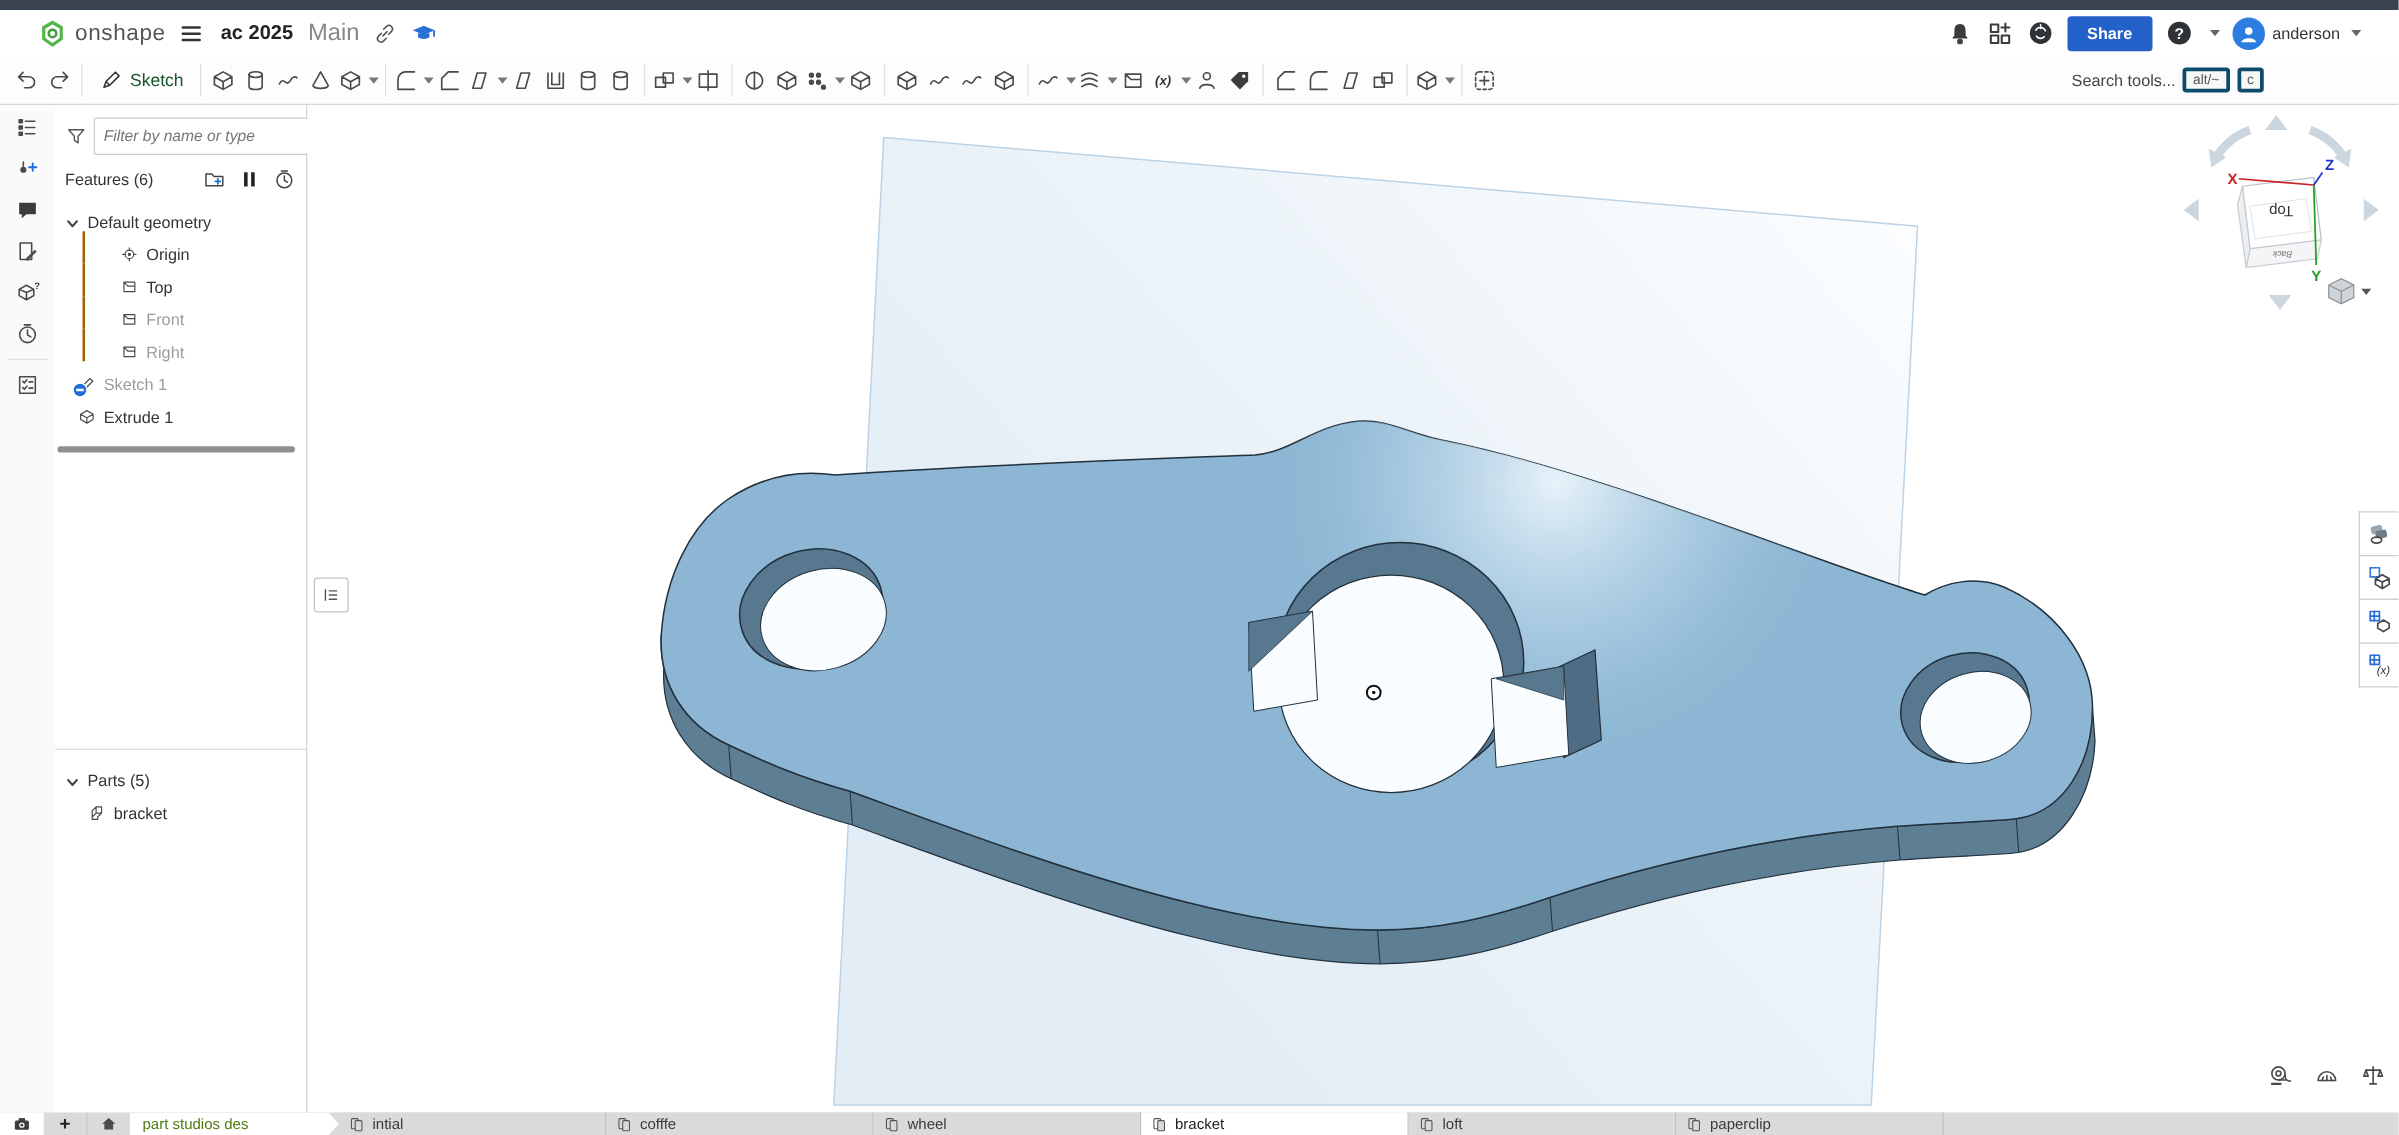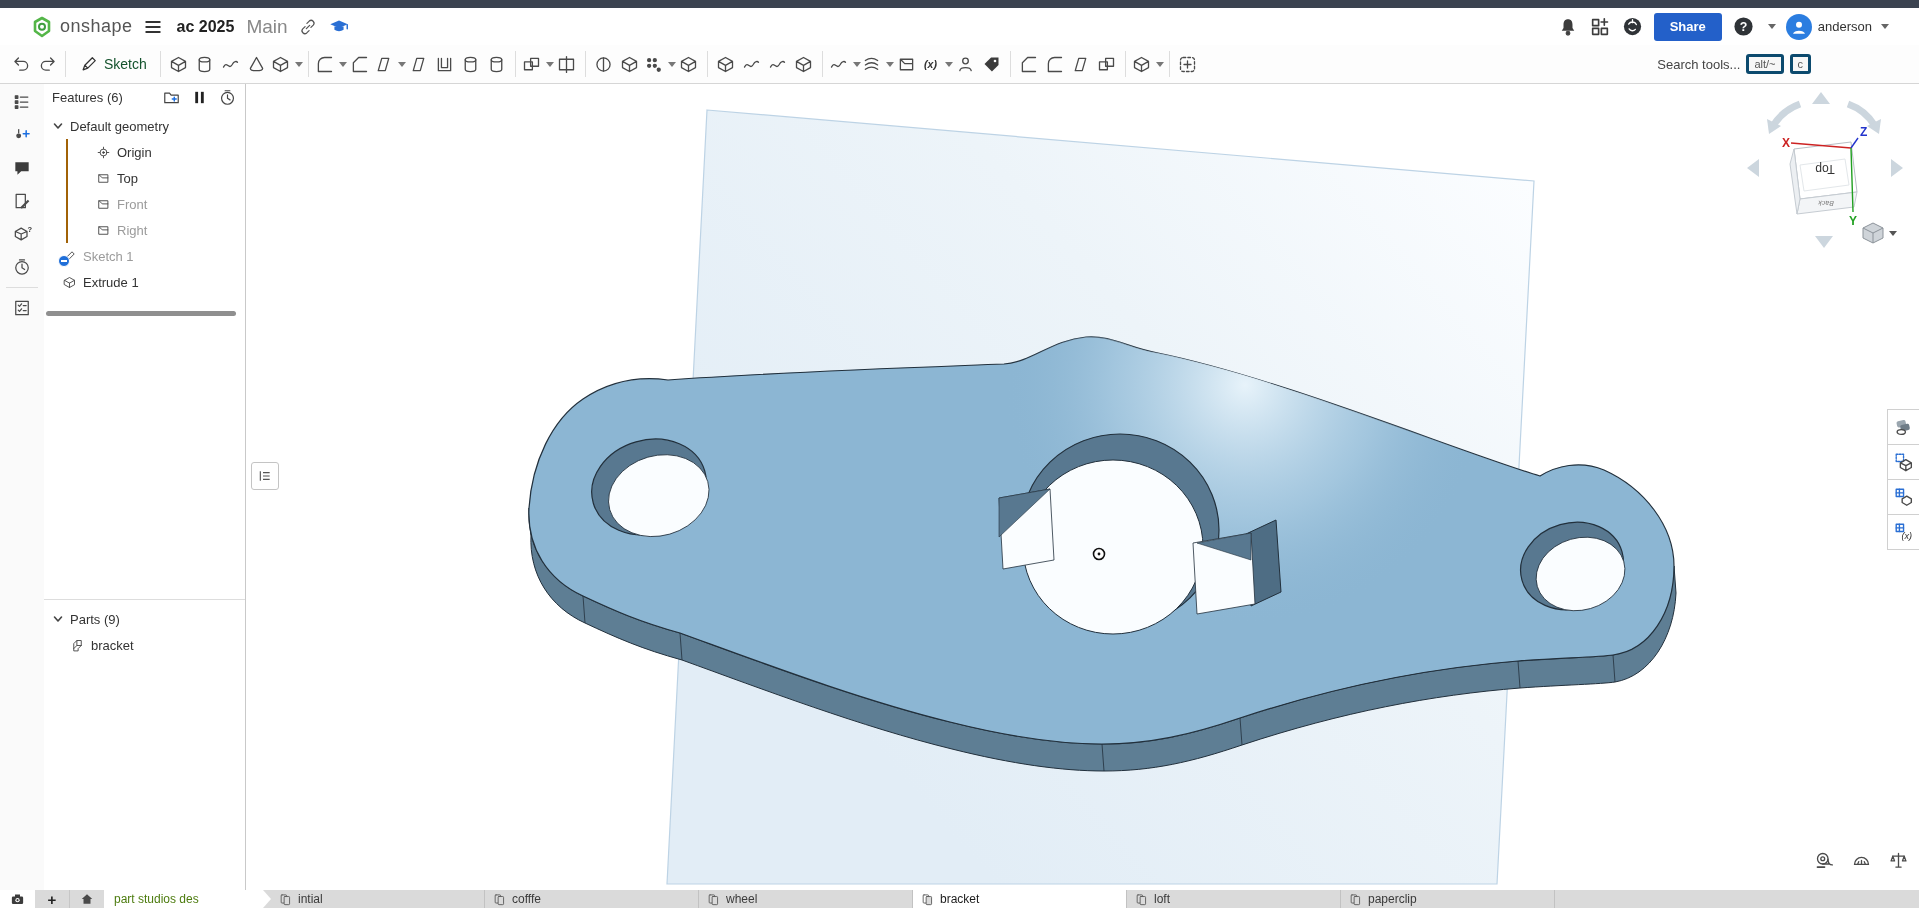--- a/index.html
+++ b/index.html
@@ -30,21 +30,21 @@
   .leftrail{position:absolute;top:84px;left:0;bottom:18px;width:44px;background:#fafafa;
             border-right:1px solid #e4e4e4;display:flex;flex-direction:column;align-items:center;padding-top:8px;gap:13px;}
   .rail-div{width:32px;height:1px;background:#ddd;margin:-3px 0;}
   .featurepanel{position:absolute;top:84px;left:44px;bottom:18px;width:201px;background:#fff;border-right:1px solid #c9c9c9;}
   .filter-row{display:flex;align-items:center;gap:5px;padding:10px 8px 6px 8px;}
   .filter-input{flex:1;height:28px;border:1px solid #ccc;border-radius:2px;font-size:12.5px;
                 font-style:italic;padding:0 7px;color:#333;font-family:"Liberation Sans",sans-serif;}
   .feat-header{display:flex;align-items:center;padding:4px 8px;gap:10px;}
   .feat-header .lbl{flex:1;font-size:13px;color:#333;}
   .tree{margin-top:2px;}
-  .trow{display:flex;align-items:center;height:26px;gap:6px;cursor:pointer;font-size:13px;color:#333;}
+  .trow{display:flex;align-items:flex-end;height:26px;gap:6px;cursor:pointer;font-size:13px;color:#333;}
   .trow.group{padding-left:8px;}
   .trow.child{padding-left:28px;border-left:2px solid #a16207;margin-left:22px;}
   .trow.lvl1{padding-left:18px;}
   .trow.muted{color:#9b9b9b;}
   .trow .ticon{position:relative;display:flex;}
   .badge{position:absolute;left:-4px;bottom:-3px;width:10px;height:10px;border-radius:50%;
          background:#1f6fd9;border:1px solid #fff;}
   .badge::after{content:"";position:absolute;left:2px;top:4px;width:6px;height:2px;background:#fff;}
   .hscroll{height:5px;background:#8f8f8f;border-radius:3px;margin:16px 4px 0 2px;width:190px;cursor:pointer;}
   .parts-block{position:absolute;top:515px;left:0;right:0;border-top:1px solid #ddd;padding-top:6px;}
@@ -494,20 +494,28 @@
     <span class="rail-div"></span>
     <span class="ic" style="cursor: pointer;">
       <svg width="20" height="20" viewBox="0 0 24 24">
         <rect x="4.5" y="4" width="15" height="16"></rect>
         <path d="M7.5 8.5 l1.5 1.5 L11.5 7 M7.5 14.5 l1.5 1.5 L11.5 13 M13.5 9 h3.5 M13.5 15 h3.5"></path>
       </svg>
     </span>
   </div>
 
 <div class="featurepanel">
+  <div class="filter-row">
+    <span class="ic">
+      <svg width="18" height="18" viewBox="0 0 24 24">
+          <path d="M4 5 H20 L14 12 V19 L10 16.5 V12 Z" stroke="#555"></path>
+        </svg>
+    </span>
+    <input class="filter-input" placeholder="Filter by name or type" style="">
+  </div>
   <div class="feat-header">
     <span class="lbl">Features (6)</span>
     <span class="ic">
       <svg width="19" height="19" viewBox="0 0 24 24">
           <path d="M3.5 6.5 h6 l2 2.5 h9 v9.5 h-17 Z" stroke="#444"></path>
           <path d="M15.5 11.5 v5 M13 14 h5" stroke="#1a6ee0" stroke-width="1.8"></path>
         </svg>
     </span>
     <span class="ic">
       <svg width="17" height="17" viewBox="0 0 24 24">
@@ -584,21 +592,21 @@
       </div>
     </div>
   <div class="hscroll"></div>
   <div class="parts-block">
     <div class="trow group">
       <span class="ic">
         <svg width="12" height="12" viewBox="0 0 12 12">
             <path d="M2.5 4 L6 8 L9.5 4" stroke="#444" stroke-width="1.6"></path>
           </svg>
       </span>
-      <span>Parts (9)</span>
+      <span>Parts (5)</span>
     </div>
     <div id="parts-list">
         <div class="trow" style="padding-left: 26px;">
           <span class="ic">
             <svg width="15" height="15" viewBox="0 0 24 24">
               <path d="M6 20 V9 L11 4 H18 V12 L13 17 V20 Z M11 4 V12 H18 M11 12 L6 17"></path>
             </svg>
           </span>
           <span>bracket</span>
         </div>

